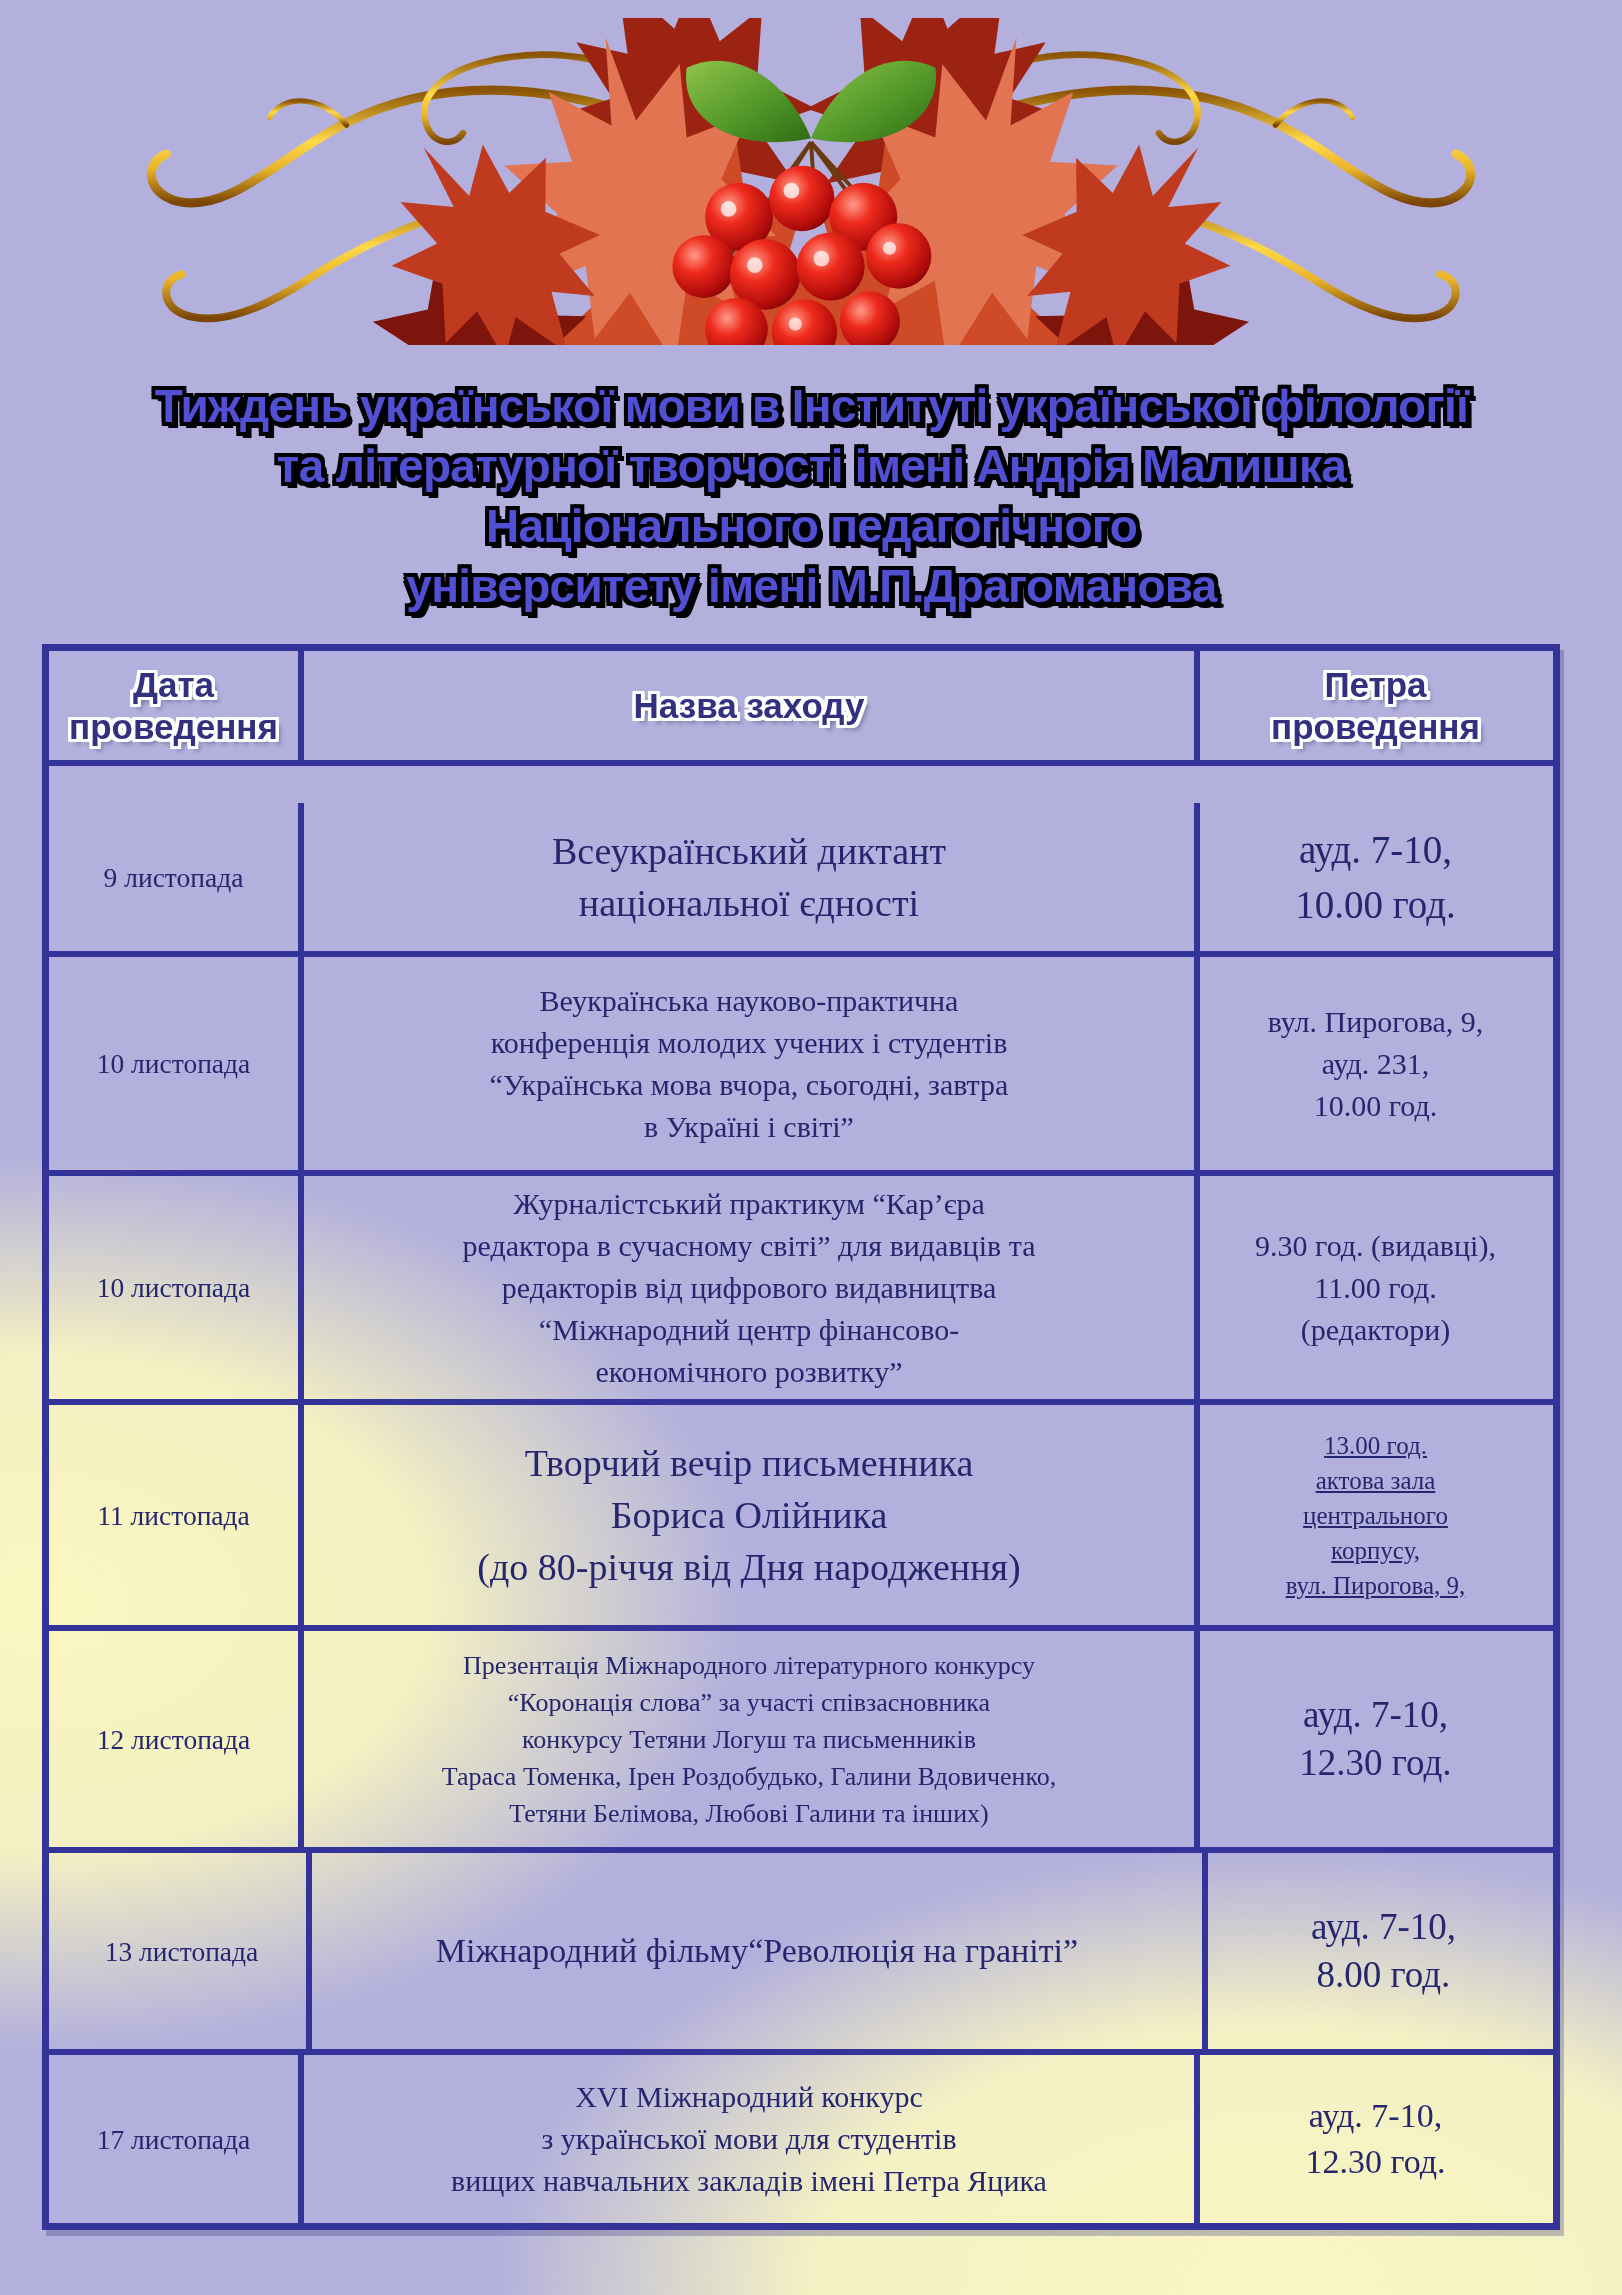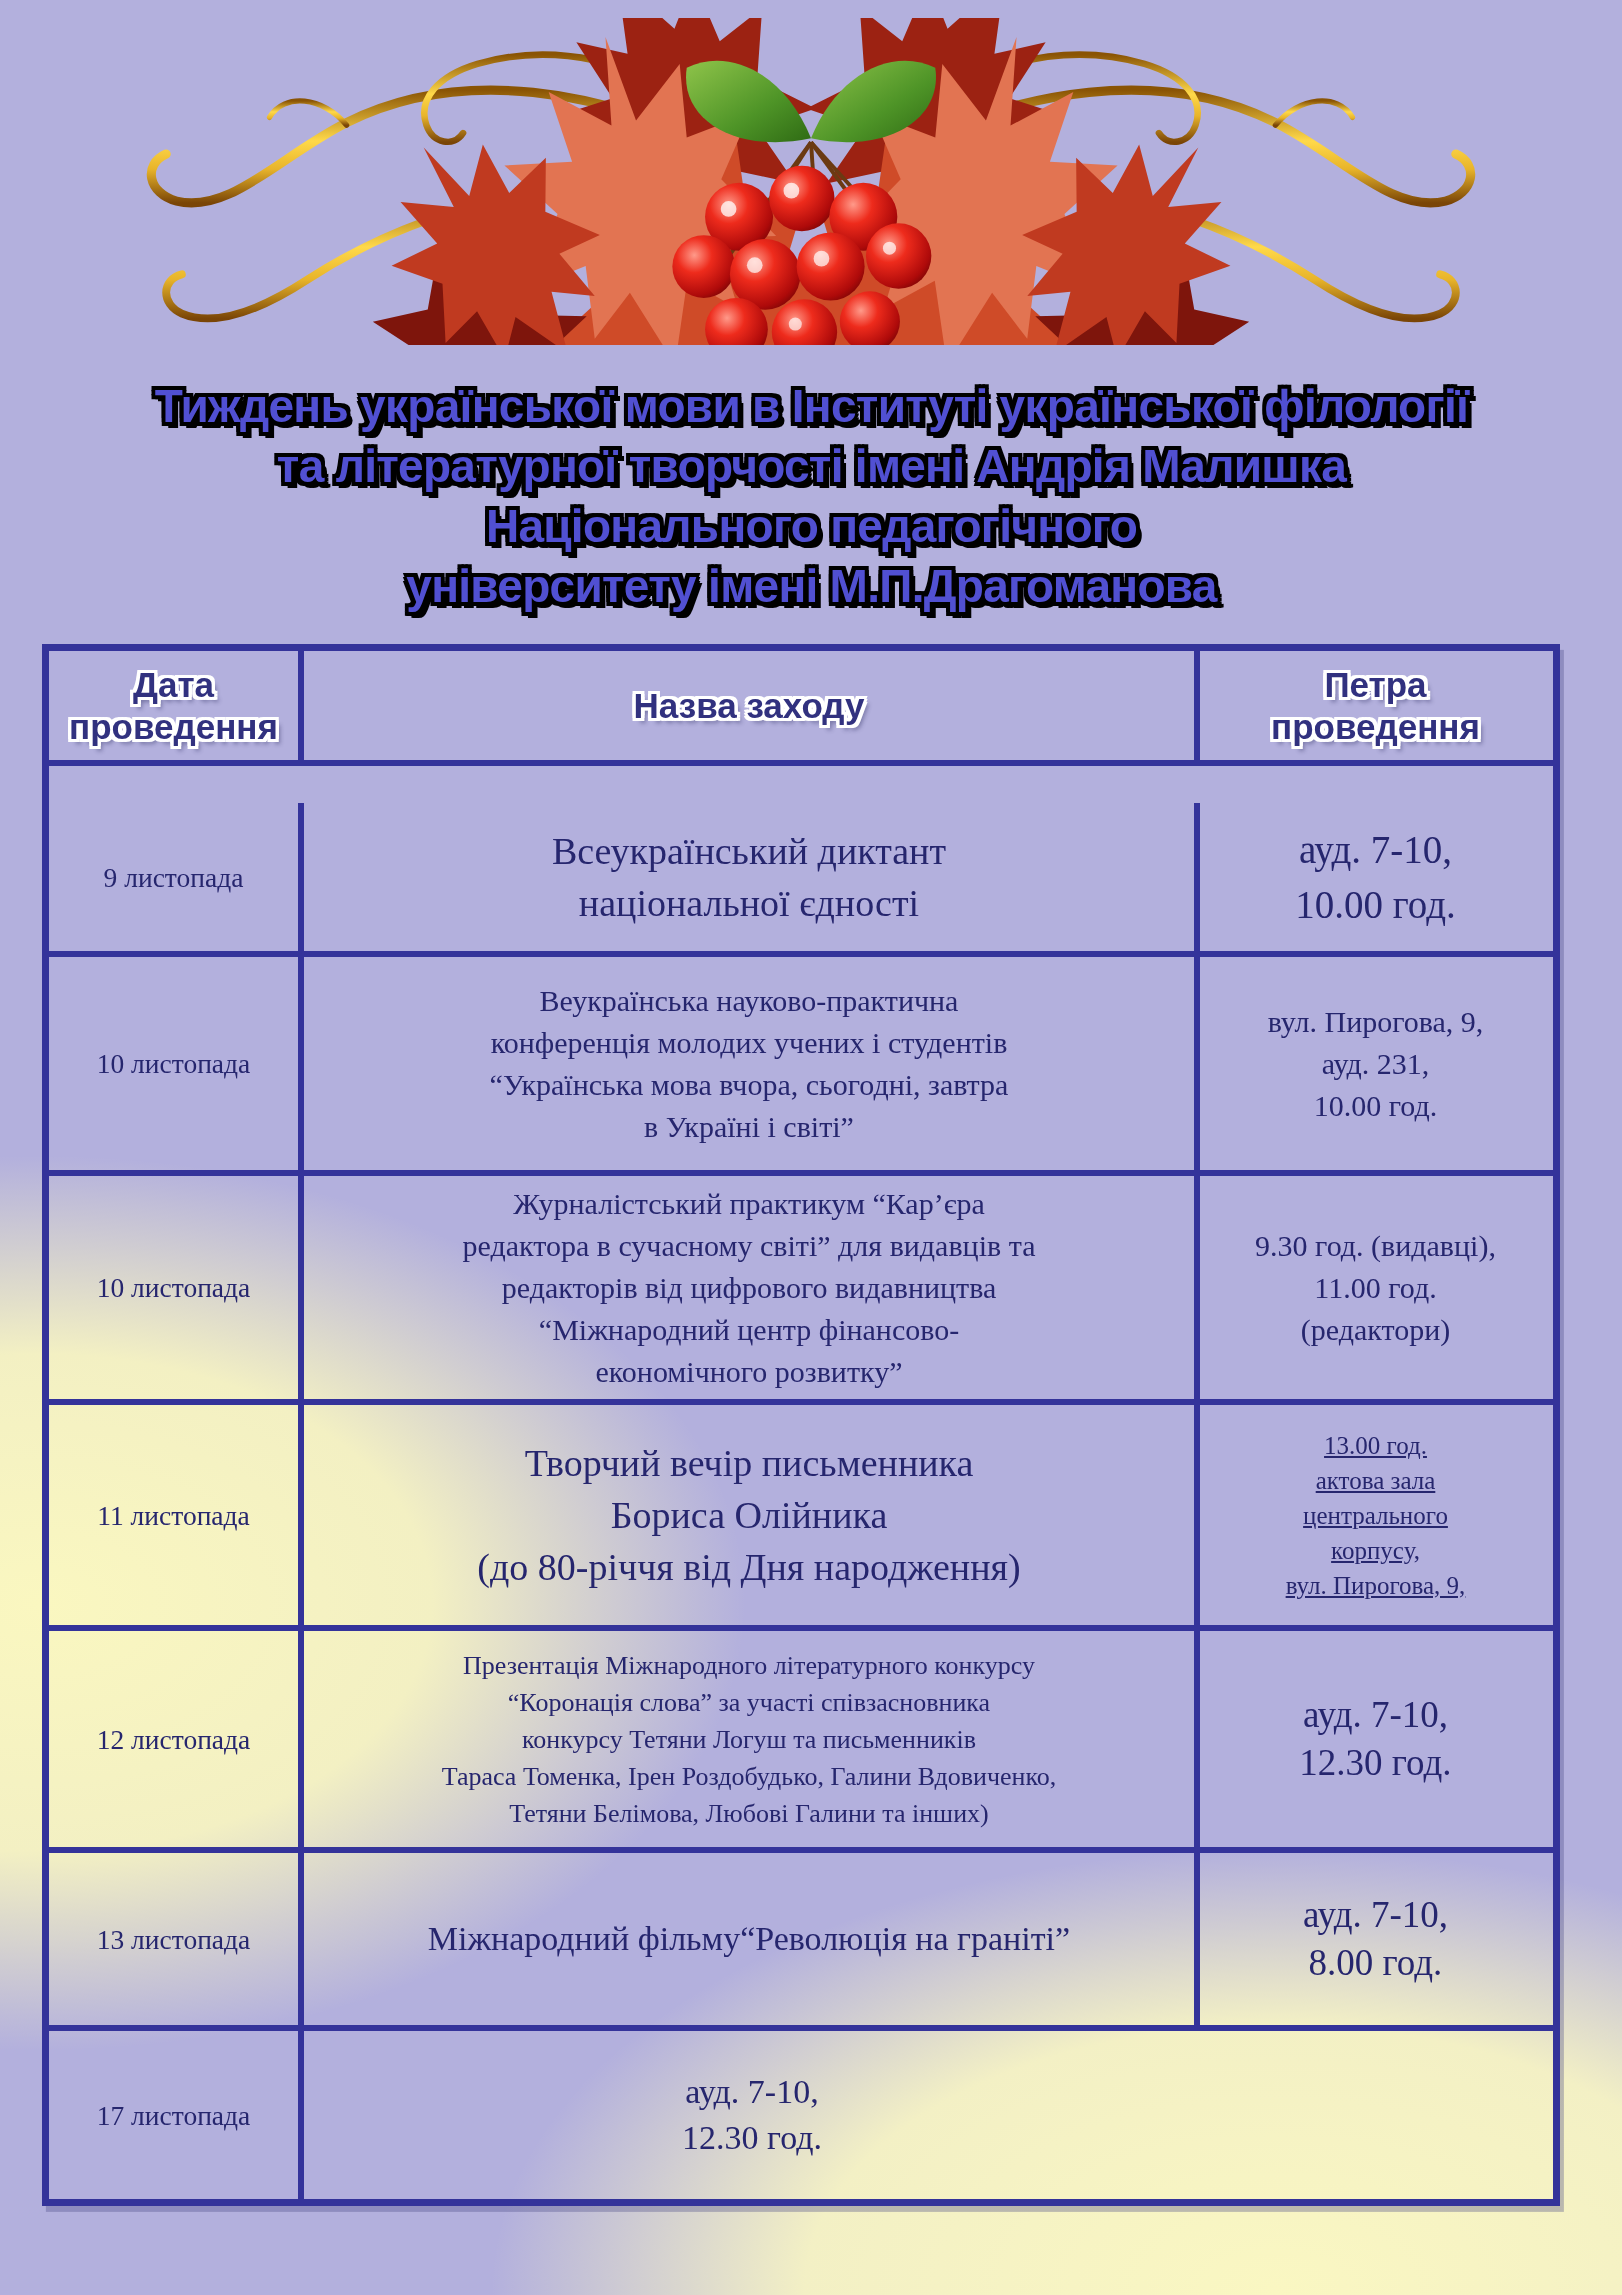--- a/index.html
+++ b/index.html
@@ -214,28 +214,31 @@
       <div class="cell c1 date">12 листопада</div>
       <div class="cell c2 fs40">Презентація Міжнародного літературного конкурсу
 “Коронація слова” за участі співзасновника
 конкурсу Тетяни Логуш та письменників
 Тараса Томенка, Ірен Роздобудько, Галини Вдовиченко,
 Тетяни Белімова, Любові Галини та інших)</div>
       <div class="cell c3 fs56">ауд. 7-10,
 12.30 год.</div>
     </div>
 
-    <div class="row" style="height:178px;">
+    <div class="row" style="height:202px;padding-left:8px;">
       <div class="cell c1 date">13 листопада</div>
       <div class="cell c2 fs52">Міжнародний фільму“Революція на граніті”</div>
       <div class="cell c3 fs56">ауд. 7-10,
 8.00 год.</div>
     </div>
 
     <div class="row" style="height:168px;">
       <div class="cell c1 date">17 листопада</div>
+      <div class="cell c2 fs46">XVI Міжнародний конкурс
+з української мови для студентів
+вищих навчальних закладів імені Петра Яцика</div>
       <div class="cell c3 fs52">ауд. 7-10,
 12.30 год.</div>
     </div>
 
   </div>
 </div>
 
 
 </body></html>

